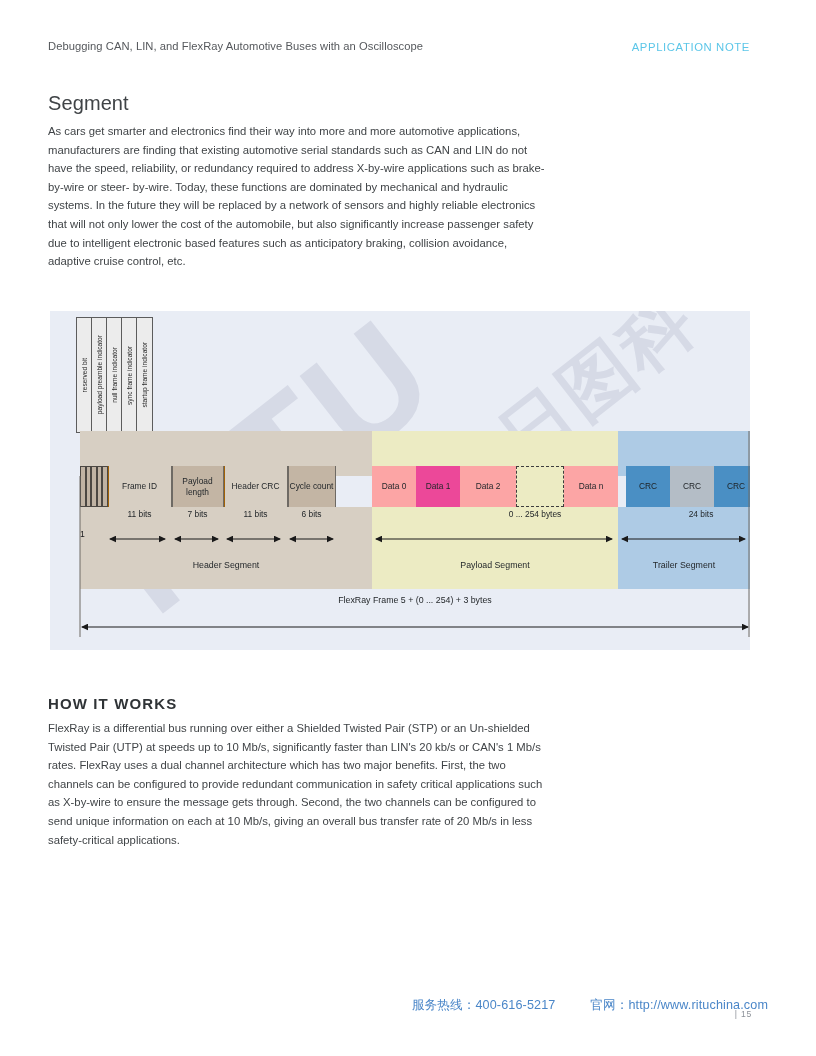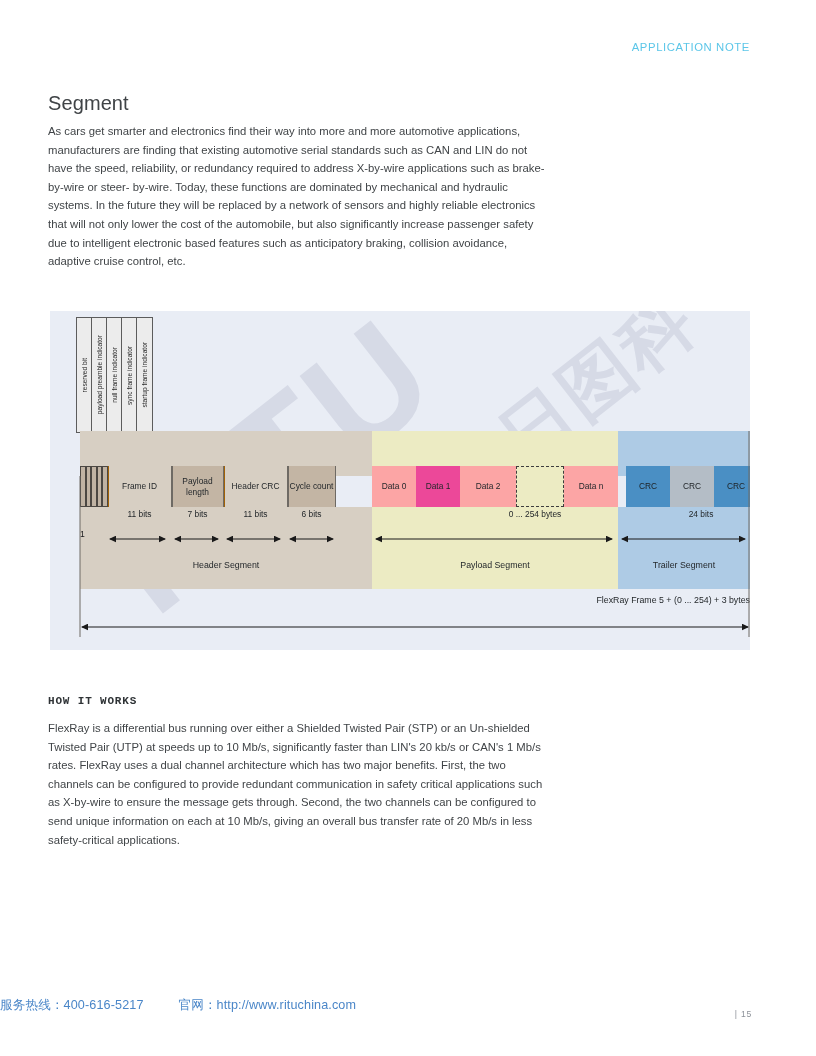--- a/index.html
+++ b/index.html
@@ -33,21 +33,21 @@
   }
 
   
   .para{
     position:absolute;left:48px;width:500px;
     font-size:11.3px;line-height:18.6px;color:#404447;text-align:left;
   }
   #intro-para{top:122px;}
   .h2{
     position:absolute;left:48px;top:695px;
-    font-size:11px;font-weight:700;color:#2f3336;letter-spacing:.075em;font-family:Liberation Mono, monospace;
+    font-size:15px;font-weight:700;color:#2f3336;letter-spacing:.075em;
   }
   #works-para{top:719px;width:505px;}
 
   
   .diagram{
     position:absolute;left:50px;top:311px;width:700px;height:339px;
     background:#e9edf5;overflow:hidden;
   }
   .wm{
     position:absolute;pointer-events:none;user-select:none;
@@ -117,46 +117,47 @@
     display:flex;align-items:center;justify-content:center;
     font-size:8.8px;color:#24282b;
   }
   .seg-h{background:#d7cfc3;}
   .seg-p{background:#ecebc3;}
   .seg-t{background:#aecbe5;}
 
   
   .totrow{position:absolute;left:30px;top:278px;width:670px;height:48px;}
   .tot-label{
-    position:absolute;left:0;top:6px;width:670px;text-align:right;
+    position:absolute;left:0;top:6px;width:670px;text-align:center;
     font-size:8.8px;color:#24282b;
   }
 
   
   .arrows{position:absolute;left:0;top:0;width:700px;height:339px;}
 
   
   .footer{
-    position:absolute;left:0;top:995px;width:768px;height:30px;text-align:left;
+    position:absolute;left:0;top:995px;width:768px;height:30px;text-align:right;
   }
   .footer span{
     font-size:12.6px;color:#4a86c8;letter-spacing:.01em;
   }
   .footer .gap{display:inline-block;width:26px;}
   .pagenum{
     position:absolute;right:64px;top:1009px;
     font-size:8.6px;color:#8d9299;letter-spacing:.09em;
   }
 </style>
 </head>
 <body>
 
 <div class="page">
 
   <div class="doc-header">
+    <div class="left">Debugging CAN, LIN, and FlexRay Automotive Buses with an Oscilloscope</div>
     <div class="right">APPLICATION NOTE</div>
   </div>
 
   <div class="h1">Segment</div>
 
   <div class="para" id="intro-para">As cars get smarter and electronics find their way into more and more automotive applications, manufacturers are finding that existing automotive serial standards such as CAN and LIN do not have the speed, reliability, or redundancy required to address X-by-wire applications such as brake-by-wire or steer- by-wire. Today, these functions are dominated by mechanical and hydraulic systems. In the future they will be replaced by a network of sensors and highly reliable electronics that will not only lower the cost of the automobile, but also significantly increase passenger safety due to intelligent electronic based features such as anticipatory braking, collision avoidance, adaptive cruise control, etc.</div>
 
   <div class="diagram">
 
     <div class="wm wm1">RITU</div>

